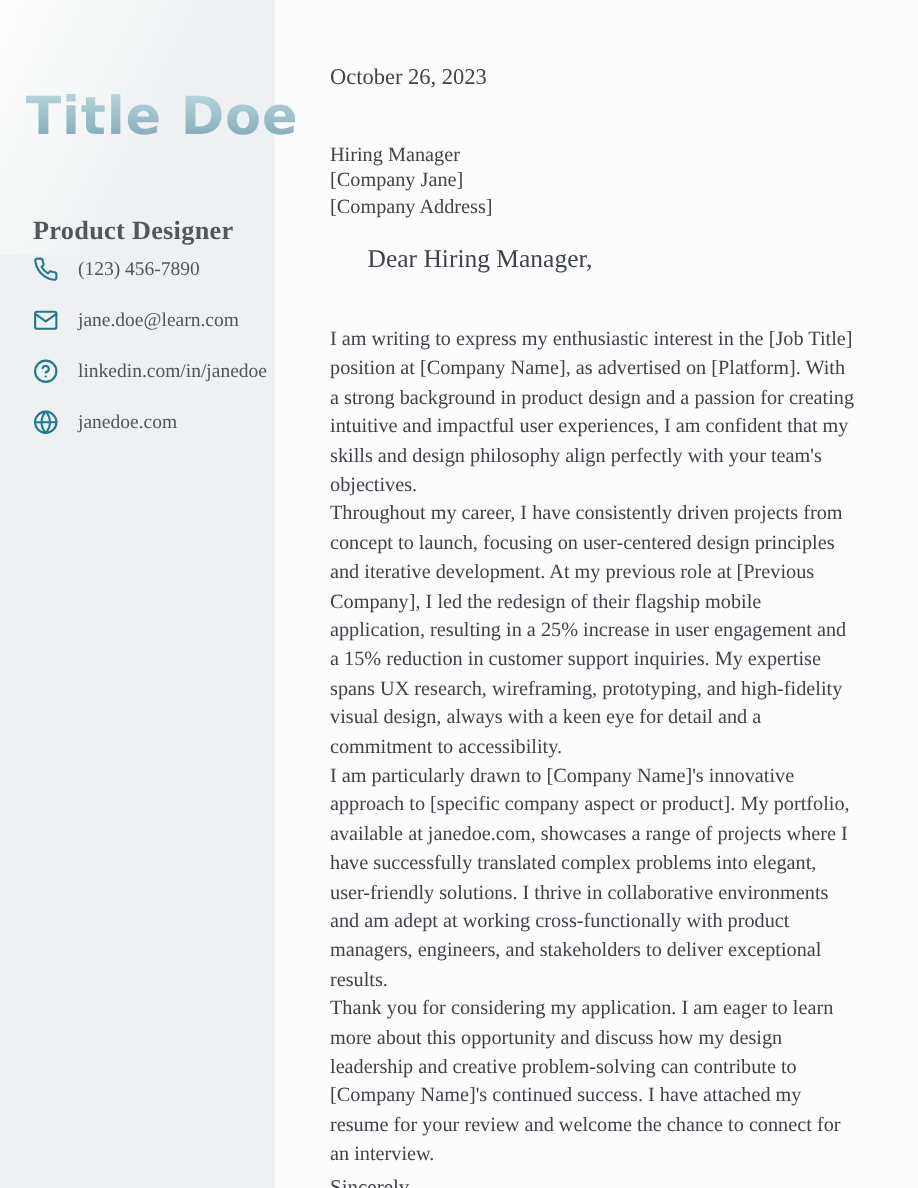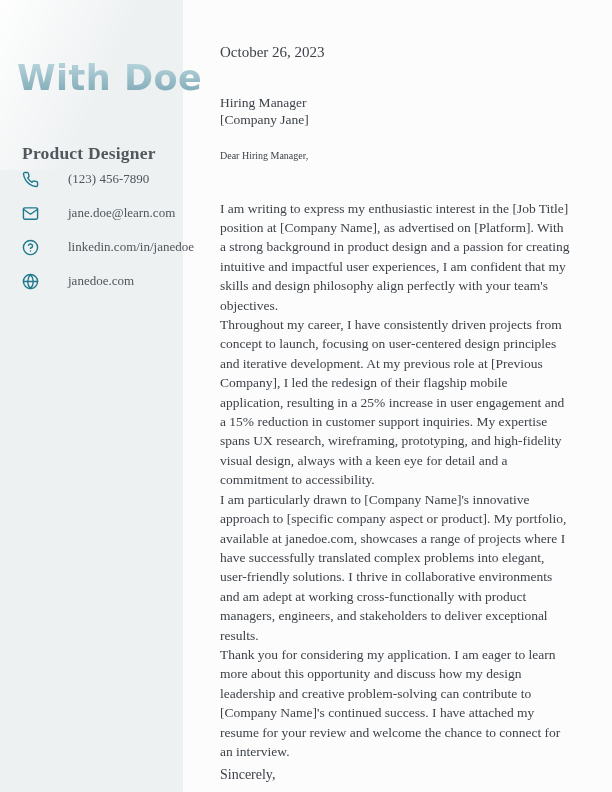--- a/index.html
+++ b/index.html
@@ -33,41 +33,41 @@
     }
   }
   .role{
     position:absolute;left:22px;top:143px;
     font-size:17.5px;font-weight:700;color:#50575d;letter-spacing:0.2px;
   }
   .contacts{
     position:absolute;left:22px;top:169px;
     display:flex;flex-direction:column;gap:14px;
   }
-  .contact-row{display:flex;align-items:center;gap:29px;height:20px;}
+  .contact-row{display:flex;align-items:center;gap:13px;height:20px;}
   .contact-row .icn{width:17px;height:17px;flex:0 0 17px;display:block;}
   .contact-row .icn svg{display:block;width:17px;height:17px;stroke:#20798e;fill:none;stroke-width:2;stroke-linecap:round;stroke-linejoin:round;}
   .contact-value{font-size:13px;color:#4e565c;white-space:nowrap;}
   
   .main{
     position:absolute;left:220px;top:0;width:350px;color:#3e4349;
   }
   .date{margin-top:44px;font-size:15px;line-height:17px;}
   .recipient{margin-top:33px;}
   .recipient div{font-size:13.5px;line-height:17.3px;}
-  .salutation{margin-top:18px;font-size:10px;line-height:17px;}
+  .salutation{margin-top:18px;font-size:17px;line-height:17px;margin-left:25px;}
   .body-paras{margin-top:35px;}
   .body-paras p{margin:0;font-size:13.5px;line-height:19.4px;text-align:left;}
   .closing{margin-top:5px;font-size:14px;line-height:18px;}
 </style>
 </head>
 <body>
 
 <div class="sidebar">
-  <div class="name">With Doe</div>
+  <div class="name">Title Doe</div>
   <div class="role">Product Designer</div>
 
   <div class="contacts">
     <div class="contact-row">
       <span class="icn">
         <svg viewBox="0 0 24 24">
             <path d="M22 16.92v3a2 2 0 0 1-2.18 2 19.79 19.79 0 0 1-8.63-3.07 19.5 19.5 0 0 1-6-6 19.79 19.79 0 0 1-3.07-8.67A2 2 0 0 1 4.11 2h3a2 2 0 0 1 2 1.72 12.84 12.84 0 0 0 .7 2.81 2 2 0 0 1-.45 2.11L8.09 9.91a16 16 0 0 0 6 6l1.27-1.27a2 2 0 0 1 2.11-.45 12.84 12.84 0 0 0 2.81.7A2 2 0 0 1 22 16.92z"></path>
           </svg>
       </span>
       <span class="contact-value">(123) 456-7890</span>
@@ -103,20 +103,21 @@
     </div>
   </div>
 </div>
 
 <div class="main">
   <div class="date">October 26, 2023</div>
 
   <div class="recipient">
     <div>Hiring Manager</div>
     <div>[Company Jane]</div>
+    <div>[Company Address]</div>
   </div>
 
   <div class="salutation">Dear Hiring Manager,</div>
 
   <div class="body-paras">
     <p>I am writing to express my enthusiastic interest in the [Job Title] position at [Company Name], as advertised on [Platform]. With a strong background in product design and a passion for creating intuitive and impactful user experiences, I am confident that my skills and design philosophy align perfectly with your team's objectives.</p>
     <p>Throughout my career, I have consistently driven projects from concept to launch, focusing on user-centered design principles and iterative development. At my previous role at [Previous Company], I led the redesign of their flagship mobile application, resulting in a 25% increase in user engagement and a 15% reduction in customer support inquiries. My expertise spans UX research, wireframing, prototyping, and high-fidelity visual design, always with a keen eye for detail and a commitment to accessibility.</p>
     <p>I am particularly drawn to [Company Name]'s innovative approach to [specific company aspect or product]. My portfolio, available at janedoe.com, showcases a range of projects where I have successfully translated complex problems into elegant, user-friendly solutions. I thrive in collaborative environments and am adept at working cross-functionally with product managers, engineers, and stakeholders to deliver exceptional results.</p>
     <p>Thank you for considering my application. I am eager to learn more about this opportunity and discuss how my design leadership and creative problem-solving can contribute to [Company Name]'s continued success. I have attached my resume for your review and welcome the chance to connect for an interview.</p>
   </div>

